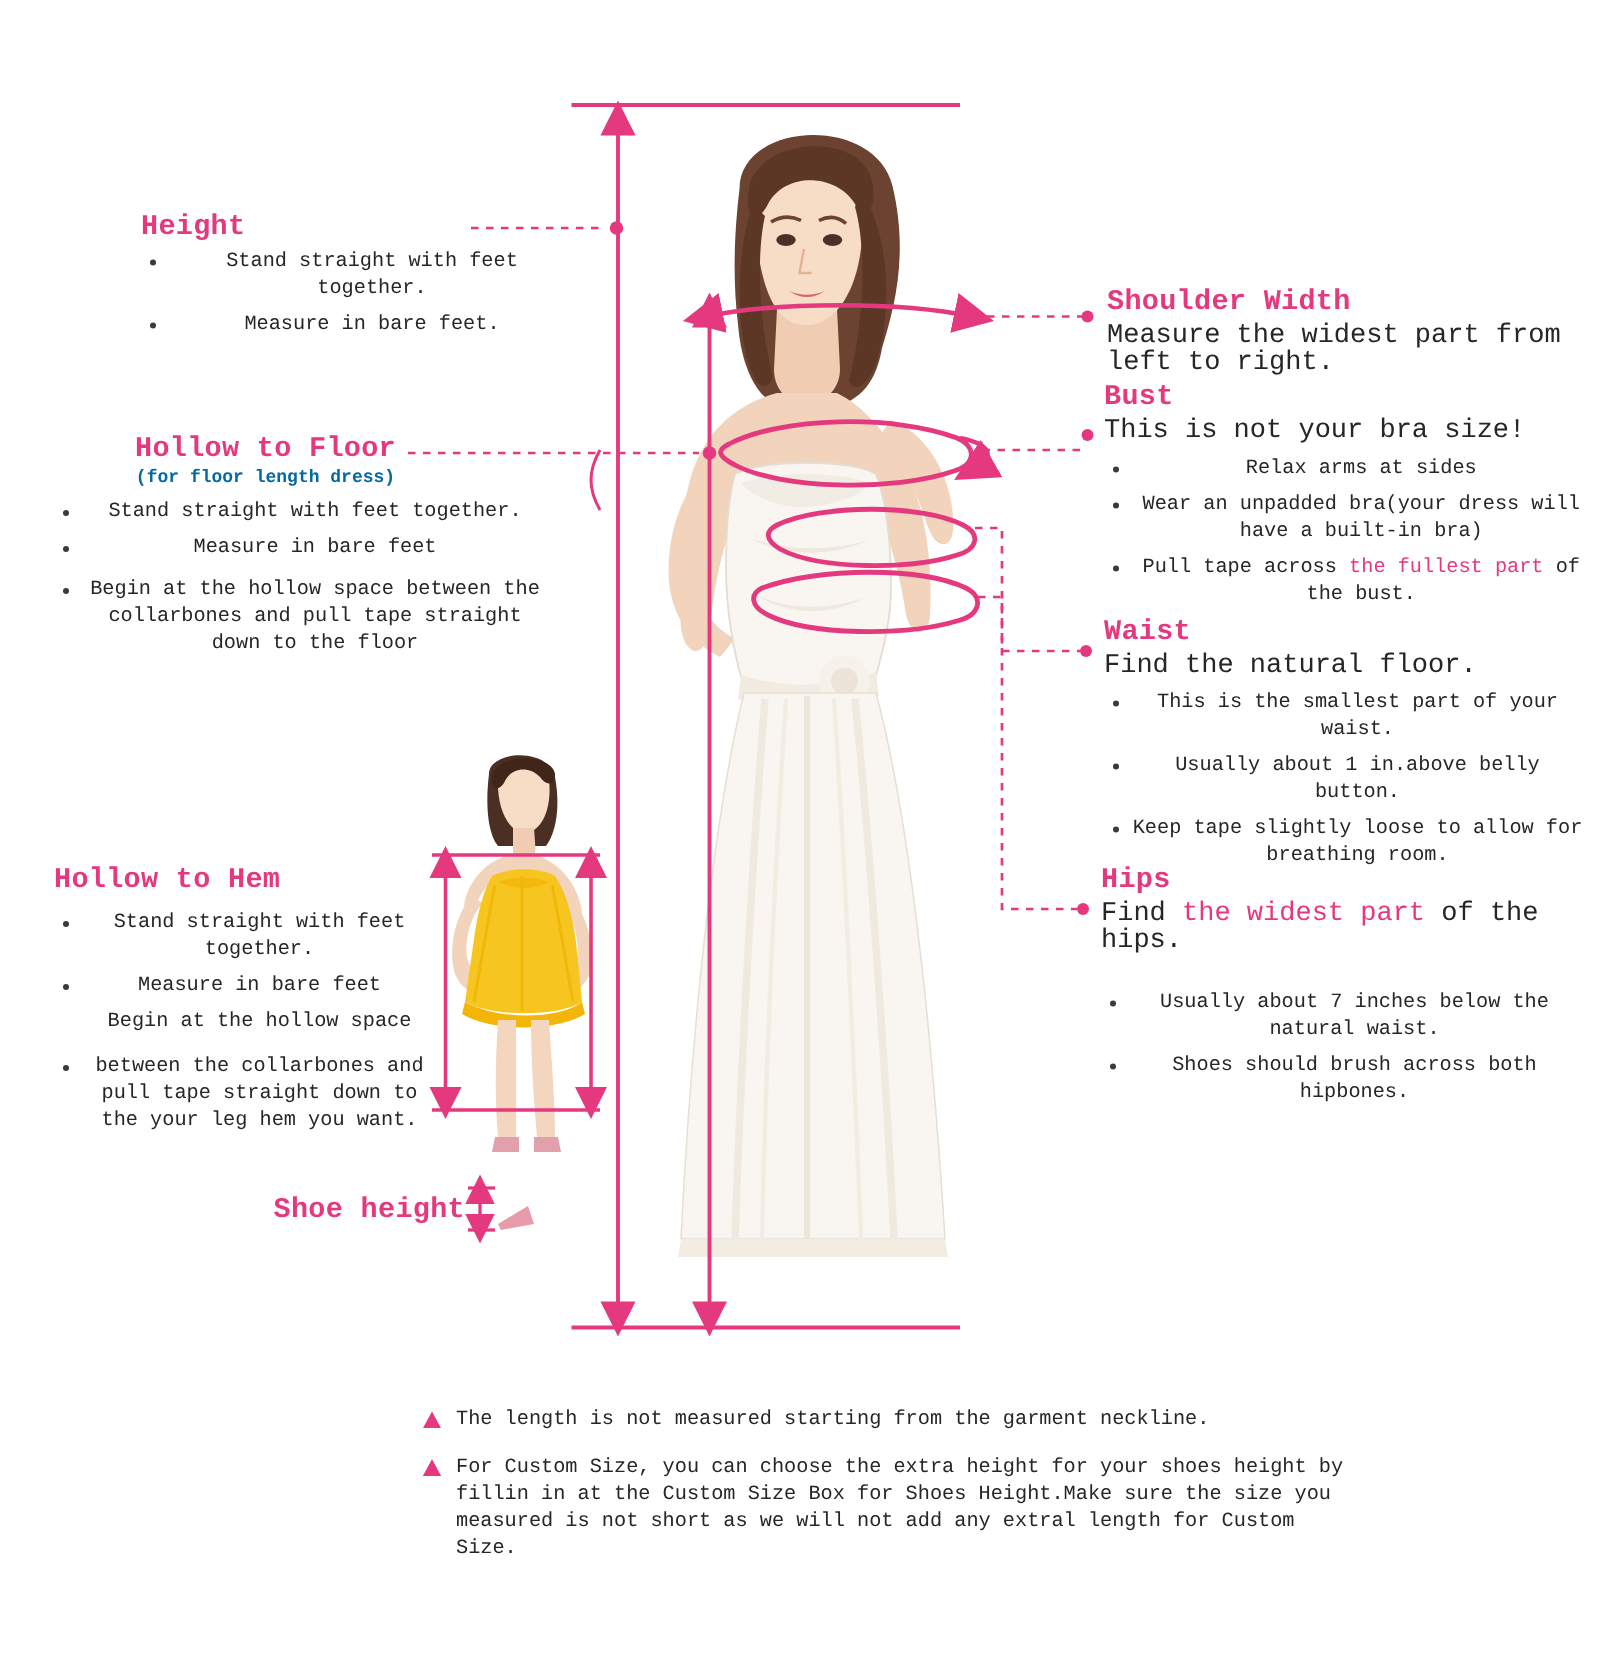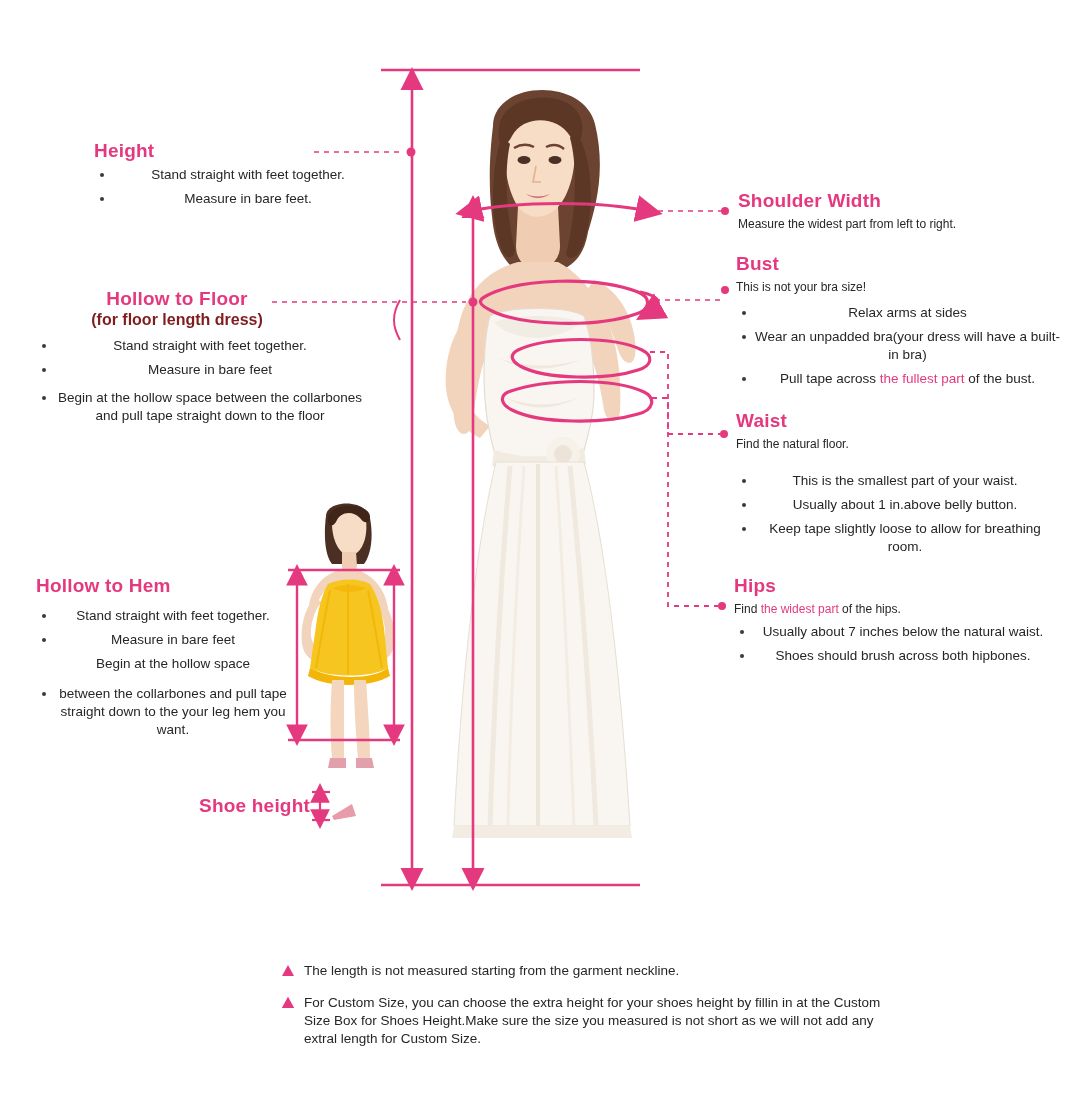--- a/index.html
+++ b/index.html
@@ -9,34 +9,35 @@
   }
   body {
     font-family: "Liberation Sans", sans-serif;
   }
   #page {
     position: relative;
     width: 1082px;
     height: 1110px;
     background: #ffffff;
     overflow: hidden;
+    font-family: Liberation Mono, monospace;
   }
   .block { position: absolute; }
 
   .heading {
     color: #e5397f;
     font-weight: bold;
     font-size: 19px;
     letter-spacing: 0.2px;
     white-space: nowrap;
   }
   .subheading {
-    color: #7f1d1d;
+    color: #0369a1;
     font-weight: bold;
-    font-size: 16px;
+    font-size: 12px;
     white-space: nowrap;
   }
   ul.bullets {
     margin: 4px 0 0 0;
     padding: 0 0 0 18px;
     list-style: none;
   }
   ul.bullets li {
     position: relative;
     color: #262626;
@@ -51,21 +52,21 @@
     left: -12px;
     top: 7px;
     width: 4px;
     height: 4px;
     border-radius: 50%;
     background: #3a3a3a;
   }
   ul.bullets li.nobullet::before { display: none; }
   .plain {
     color: #262626;
-    font-size: 12px;
+    font-size: 18px;
     line-height: 18px;
   }
   .pink-text { color: #e5397f; }
 
   
   .fig-main {
     position: absolute;
     left: 398px;
     top: 66px;
     width: 290px;
@@ -281,37 +282,37 @@
       <li>Wear an unpadded bra(your dress will have a built-in bra)</li>
       <li>
         <span>Pull tape across <span class="pink-text">the fullest part</span> of the bust.</span>
       </li>
     </ul>
   </div>
 
   <div class="block" style="left:736px; top:410px; width:320px;">
     <div class="heading">Waist</div>
     <div class="plain" style="margin-top:3px;">Find the natural floor.</div>
-    <ul class="bullets" style="margin-top:19px;">
+    <ul class="bullets" style="margin-top:7px;">
       <li>This is the smallest part of your waist.</li>
       <li>Usually about 1 in.above belly button.</li>
       <li>Keep tape slightly loose to allow for breathing room.</li>
     </ul>
   </div>
 
   <div class="block" style="left:734px; top:575px; width:320px;">
     <div class="heading">Hips</div>
     <div class="plain" style="margin-top:3px;">Find <span class="pink-text">the widest part</span> of the hips.</div>
-    <ul class="bullets" style="margin-top:5px;">
+    <ul class="bullets" style="margin-top:24px;">
       <li>Usually about 7 inches below the natural waist.</li>
       <li>Shoes should brush across both hipbones.</li>
     </ul>
   </div>
 
-  <div class="block" style="left:282px; top:962px; width:620px;">
+  <div class="block" style="left:282px; top:938px; width:620px;">
     <div class="note-row">
       <span class="tri"></span>
       <span>The length is not measured starting from the garment neckline.</span>
     </div>
     <div class="note-row">
       <span class="tri"></span>
     </div>
     <div class="note-row">
       <span class="tri"></span>
       <span>For Custom Size, you can choose the extra height for your shoes height by fillin in at the Custom Size Box for Shoes Height.Make sure the size you measured is not short as we will not add any extral length for Custom Size.</span>

